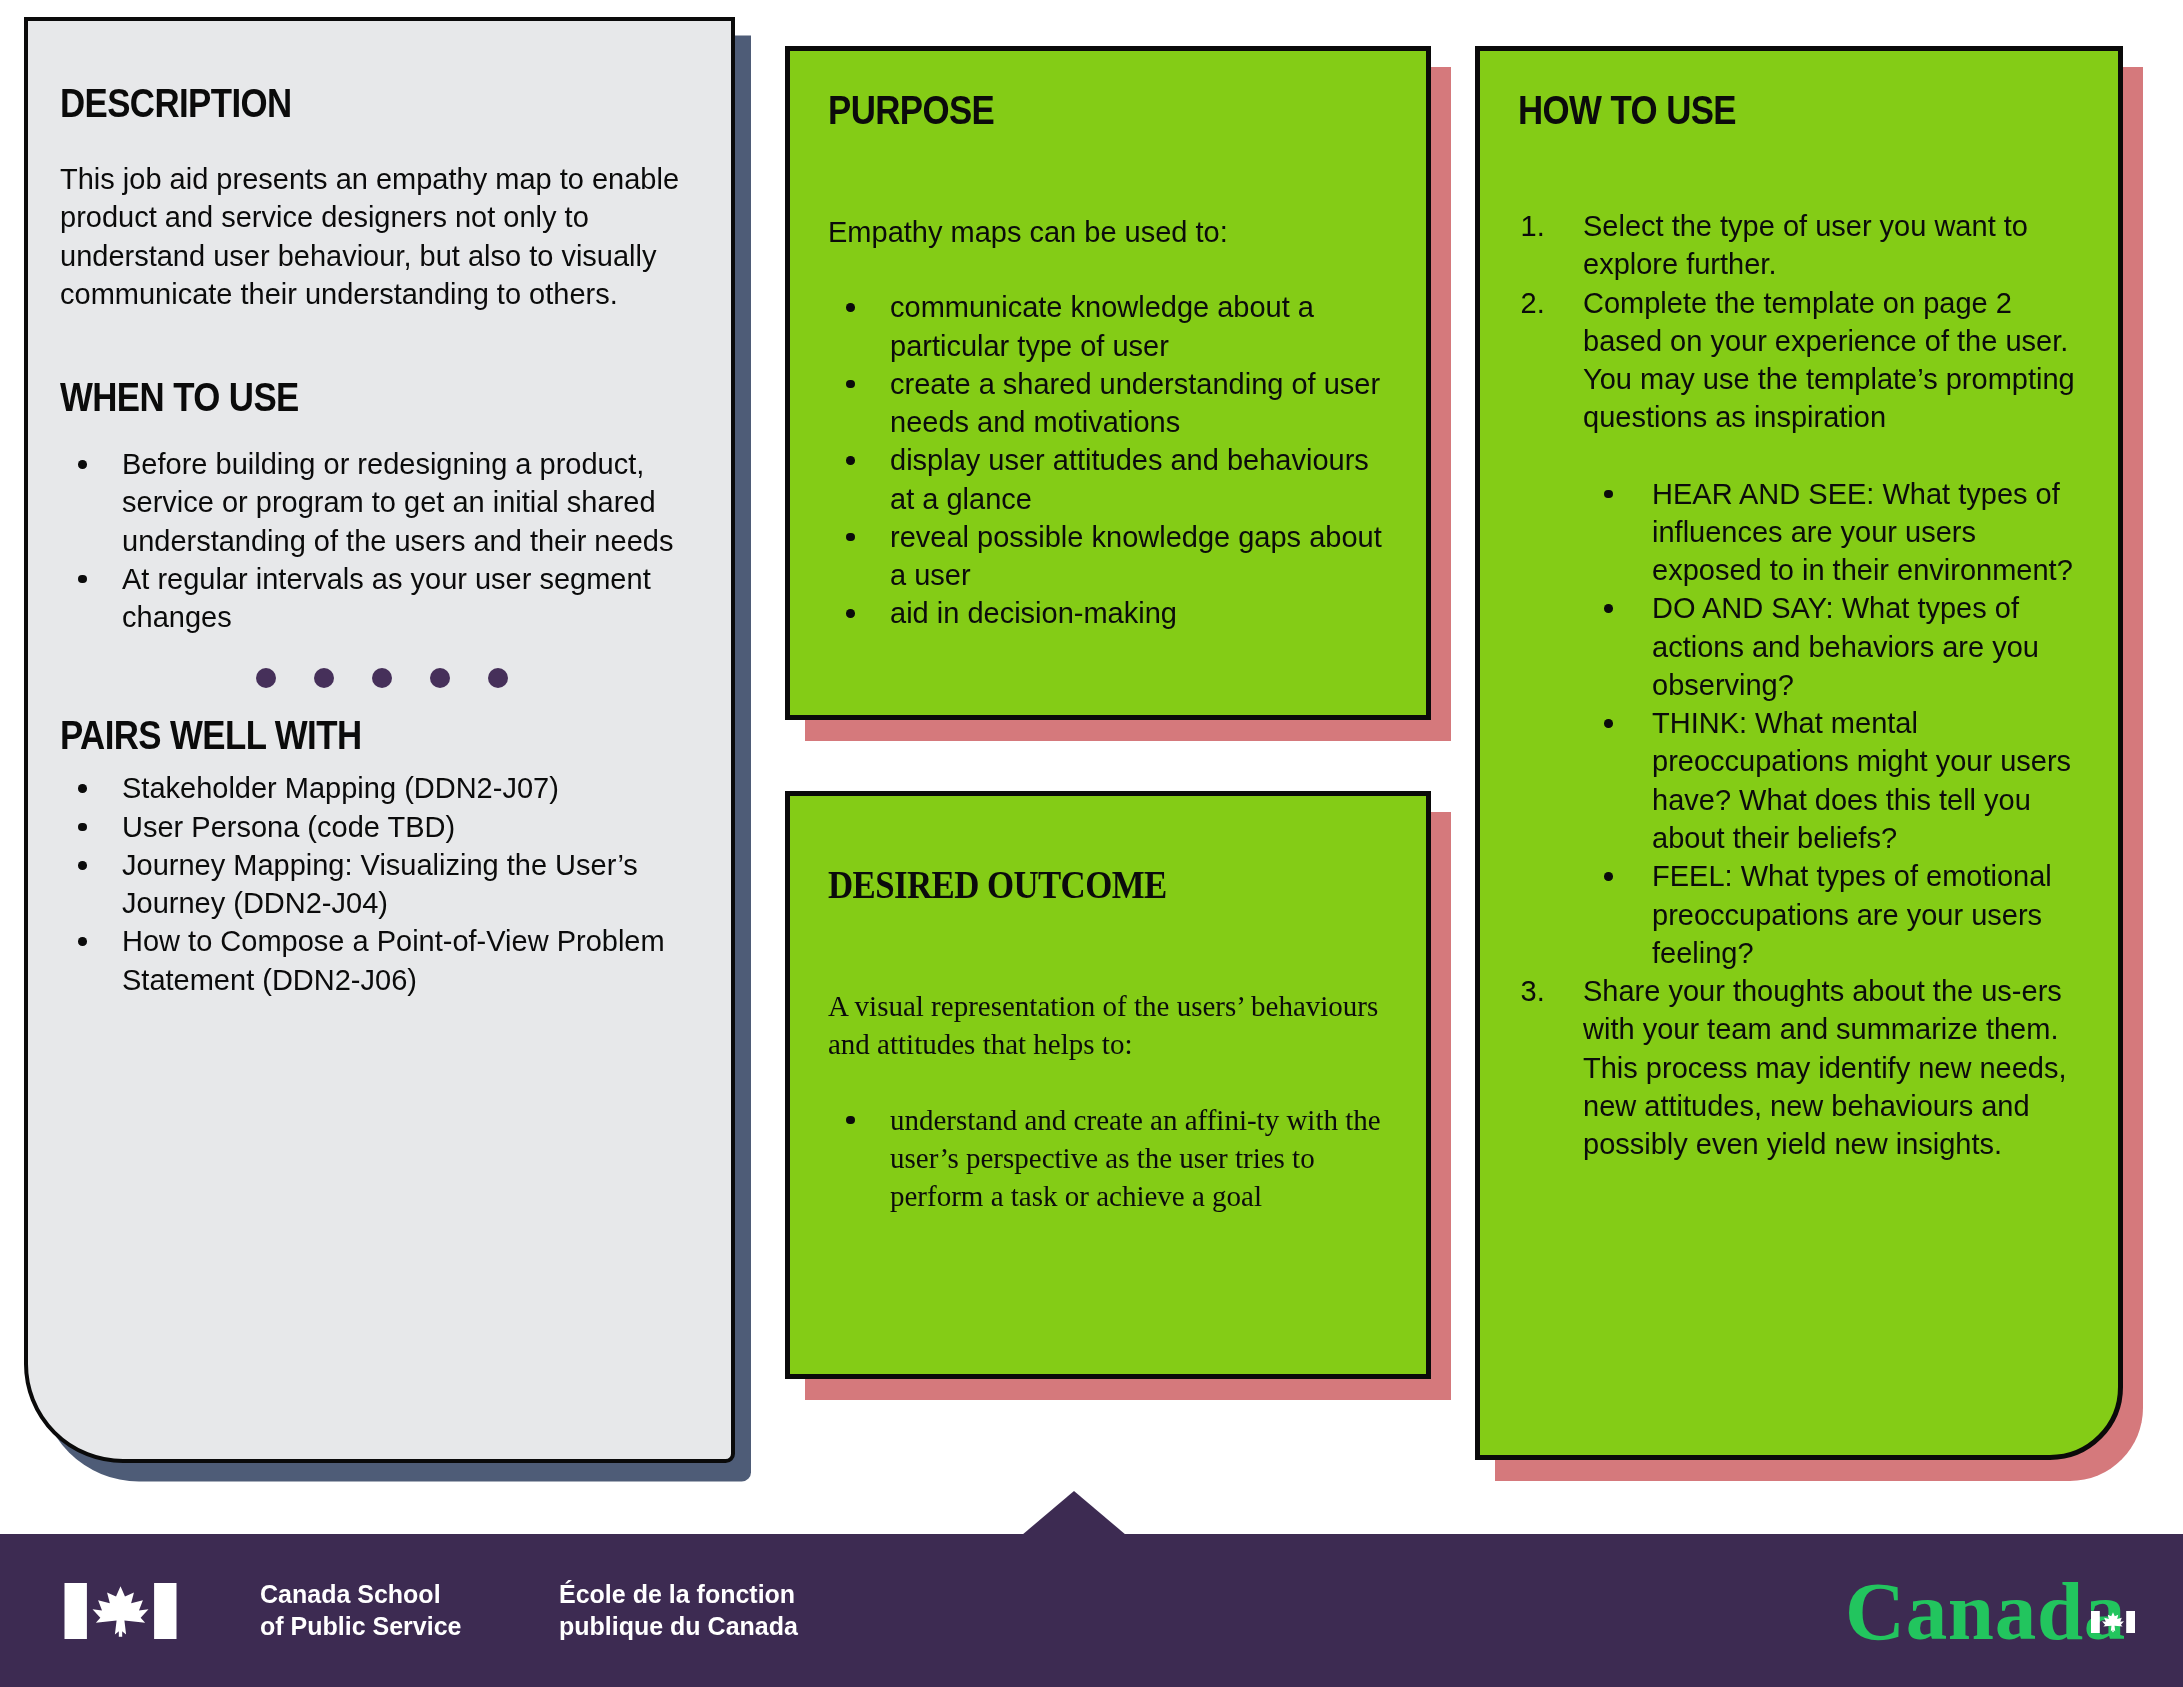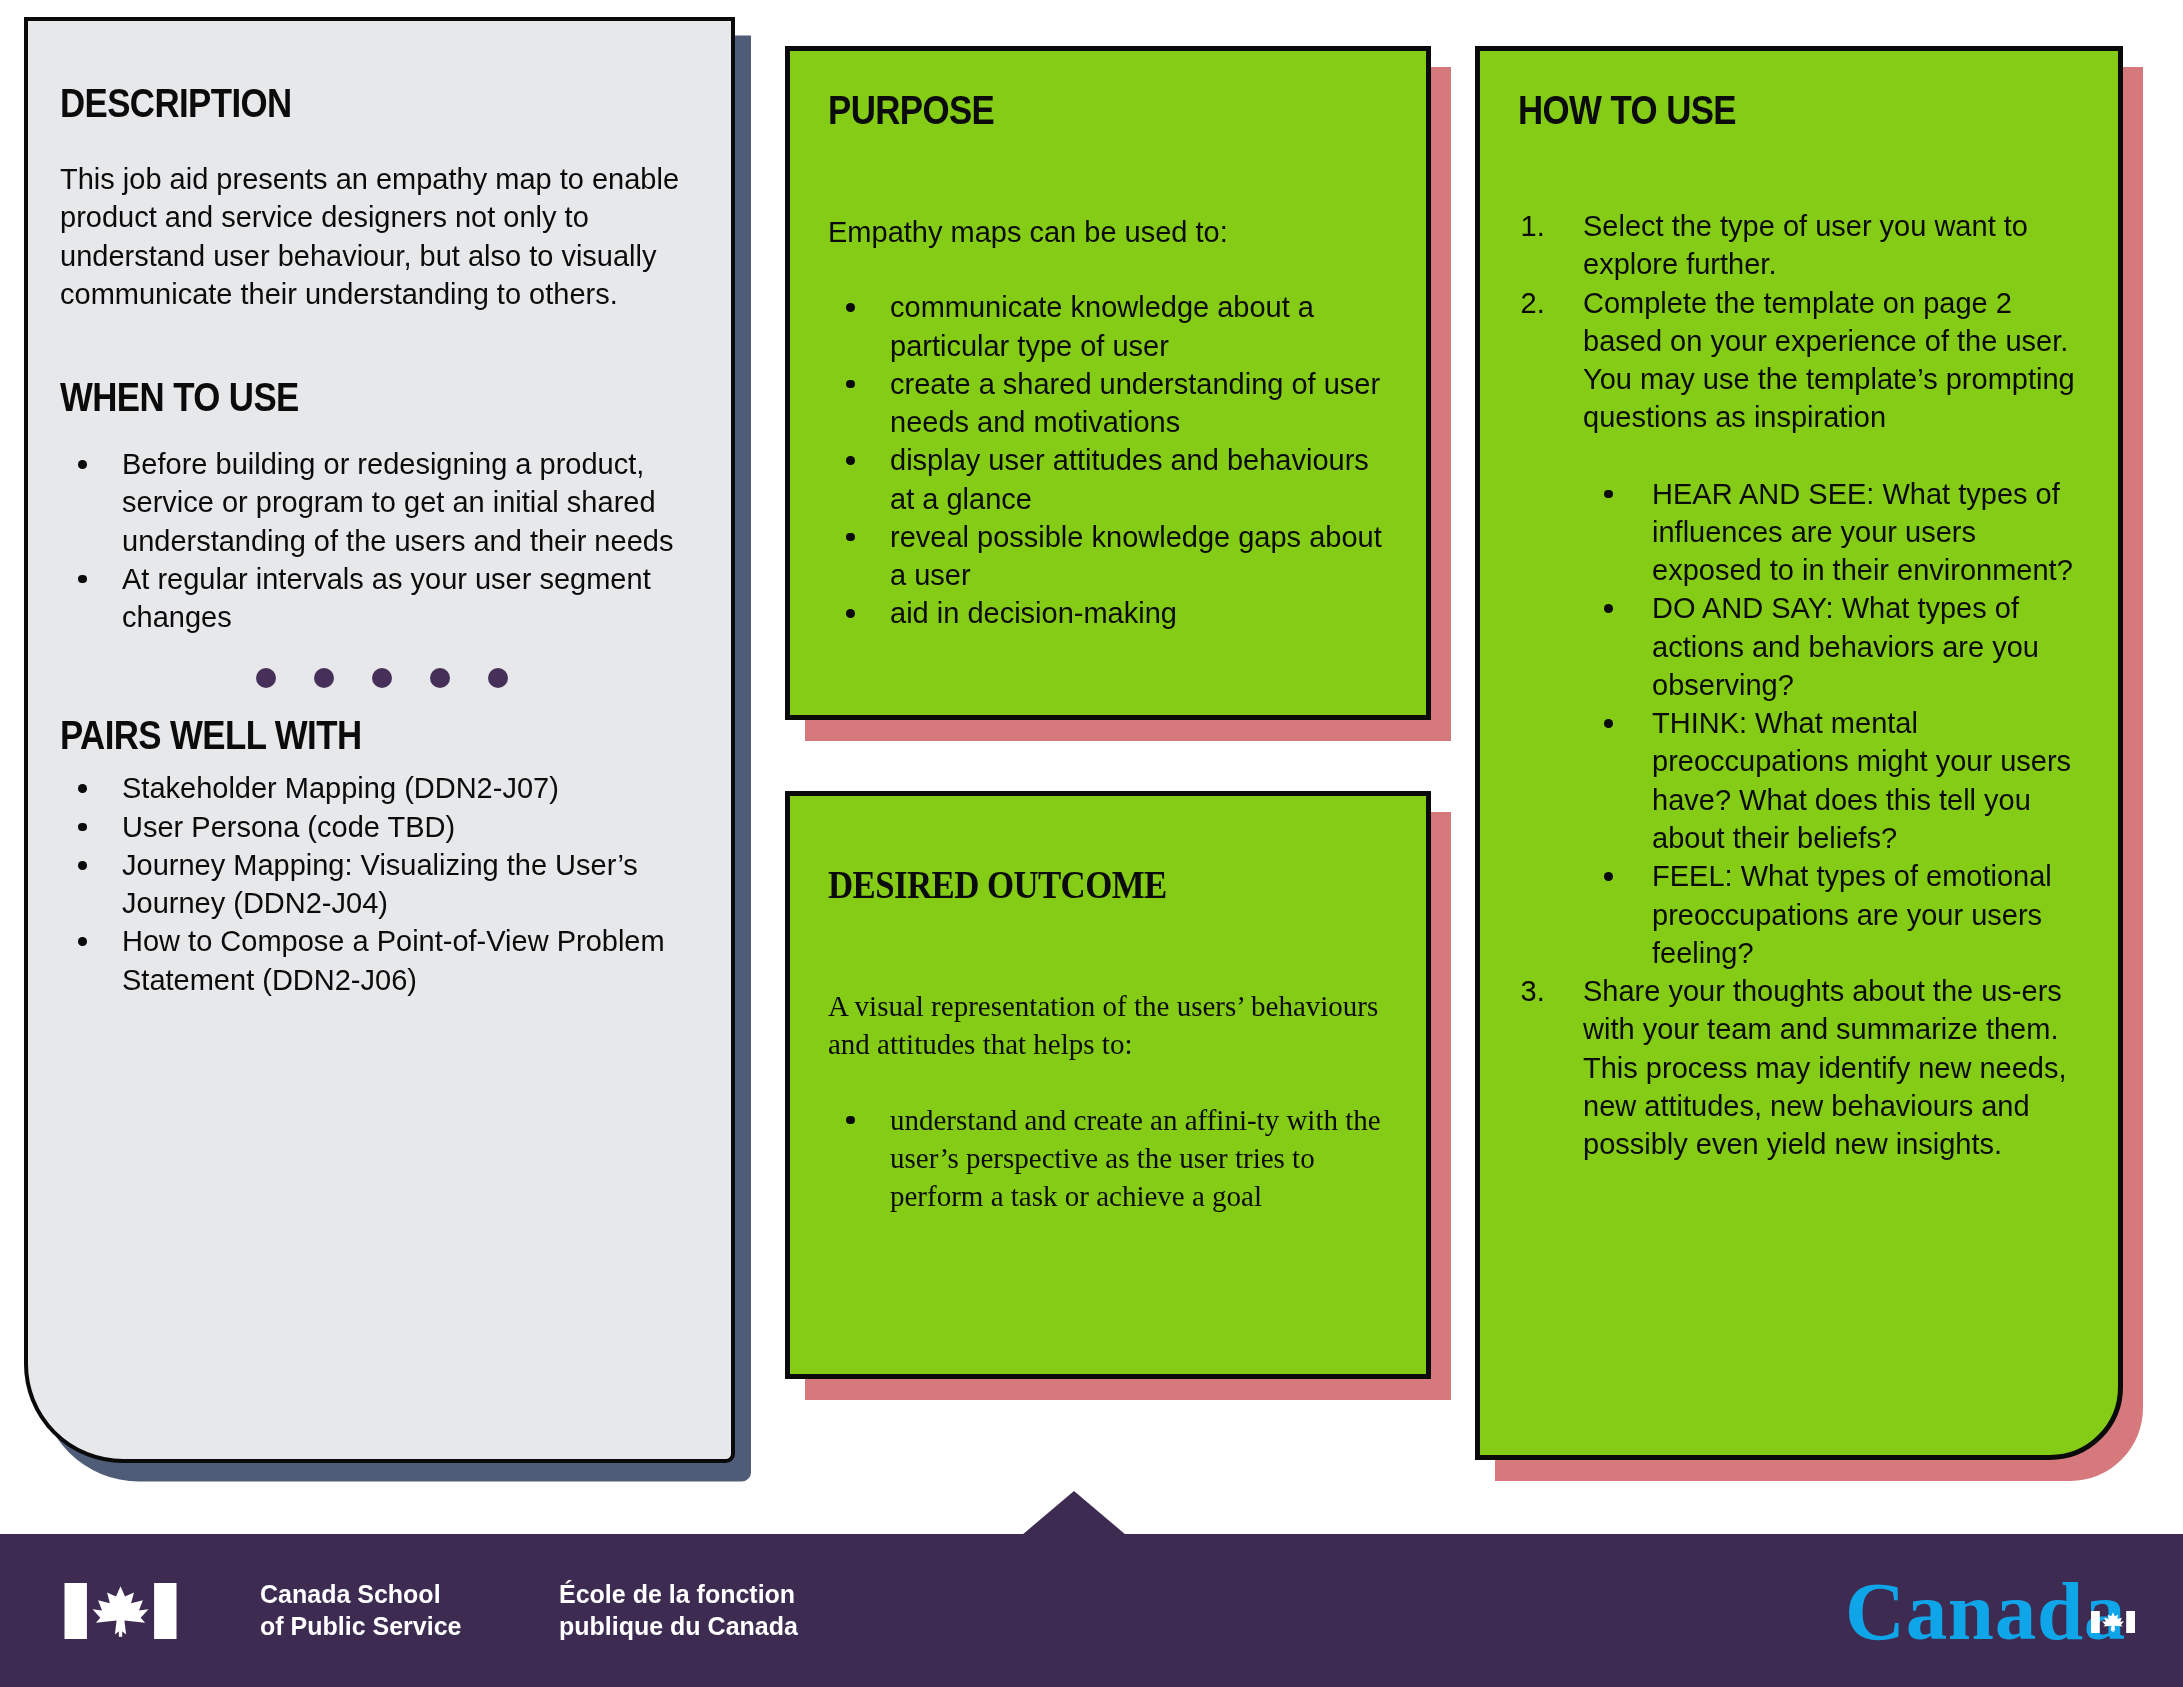--- a/index.html
+++ b/index.html
@@ -46,21 +46,21 @@
 
   
   .footer{position:absolute;left:0;top:1534px;width:2183px;height:153px;background:#3D2B52;}
   .footer-pointer{position:absolute;left:1022px;top:1491px;width:0;height:0;
         border-left:52px solid transparent;border-right:52px solid transparent;
         border-bottom:44px solid #3D2B52;}
   .flag{position:absolute;left:64px;top:49px;width:113px;height:56px;}
   .dept{position:absolute;top:44px;color:#ffffff;font-size:25px;line-height:1.28;font-weight:700;}
   .dept-en{left:232px;margin-left:28px;}
   .dept-fr{left:559px;}
-  .wordmark{position:absolute;right:57px;top:36px;color:#0ea5e9;
+  .wordmark{position:absolute;right:57px;top:36px;color:#22c55e;
         font-family:"Liberation Serif","DejaVu Serif",serif;font-size:83px;font-weight:700;
         letter-spacing:0.7px;line-height:1;}
   .mini-flag{position:absolute;right:-9.3px;top:-5.3px;width:44px;height:24px;}
 </style>
 </head>
 <body>
 
 <div class="page">
 
   <aside class="left-panel">

